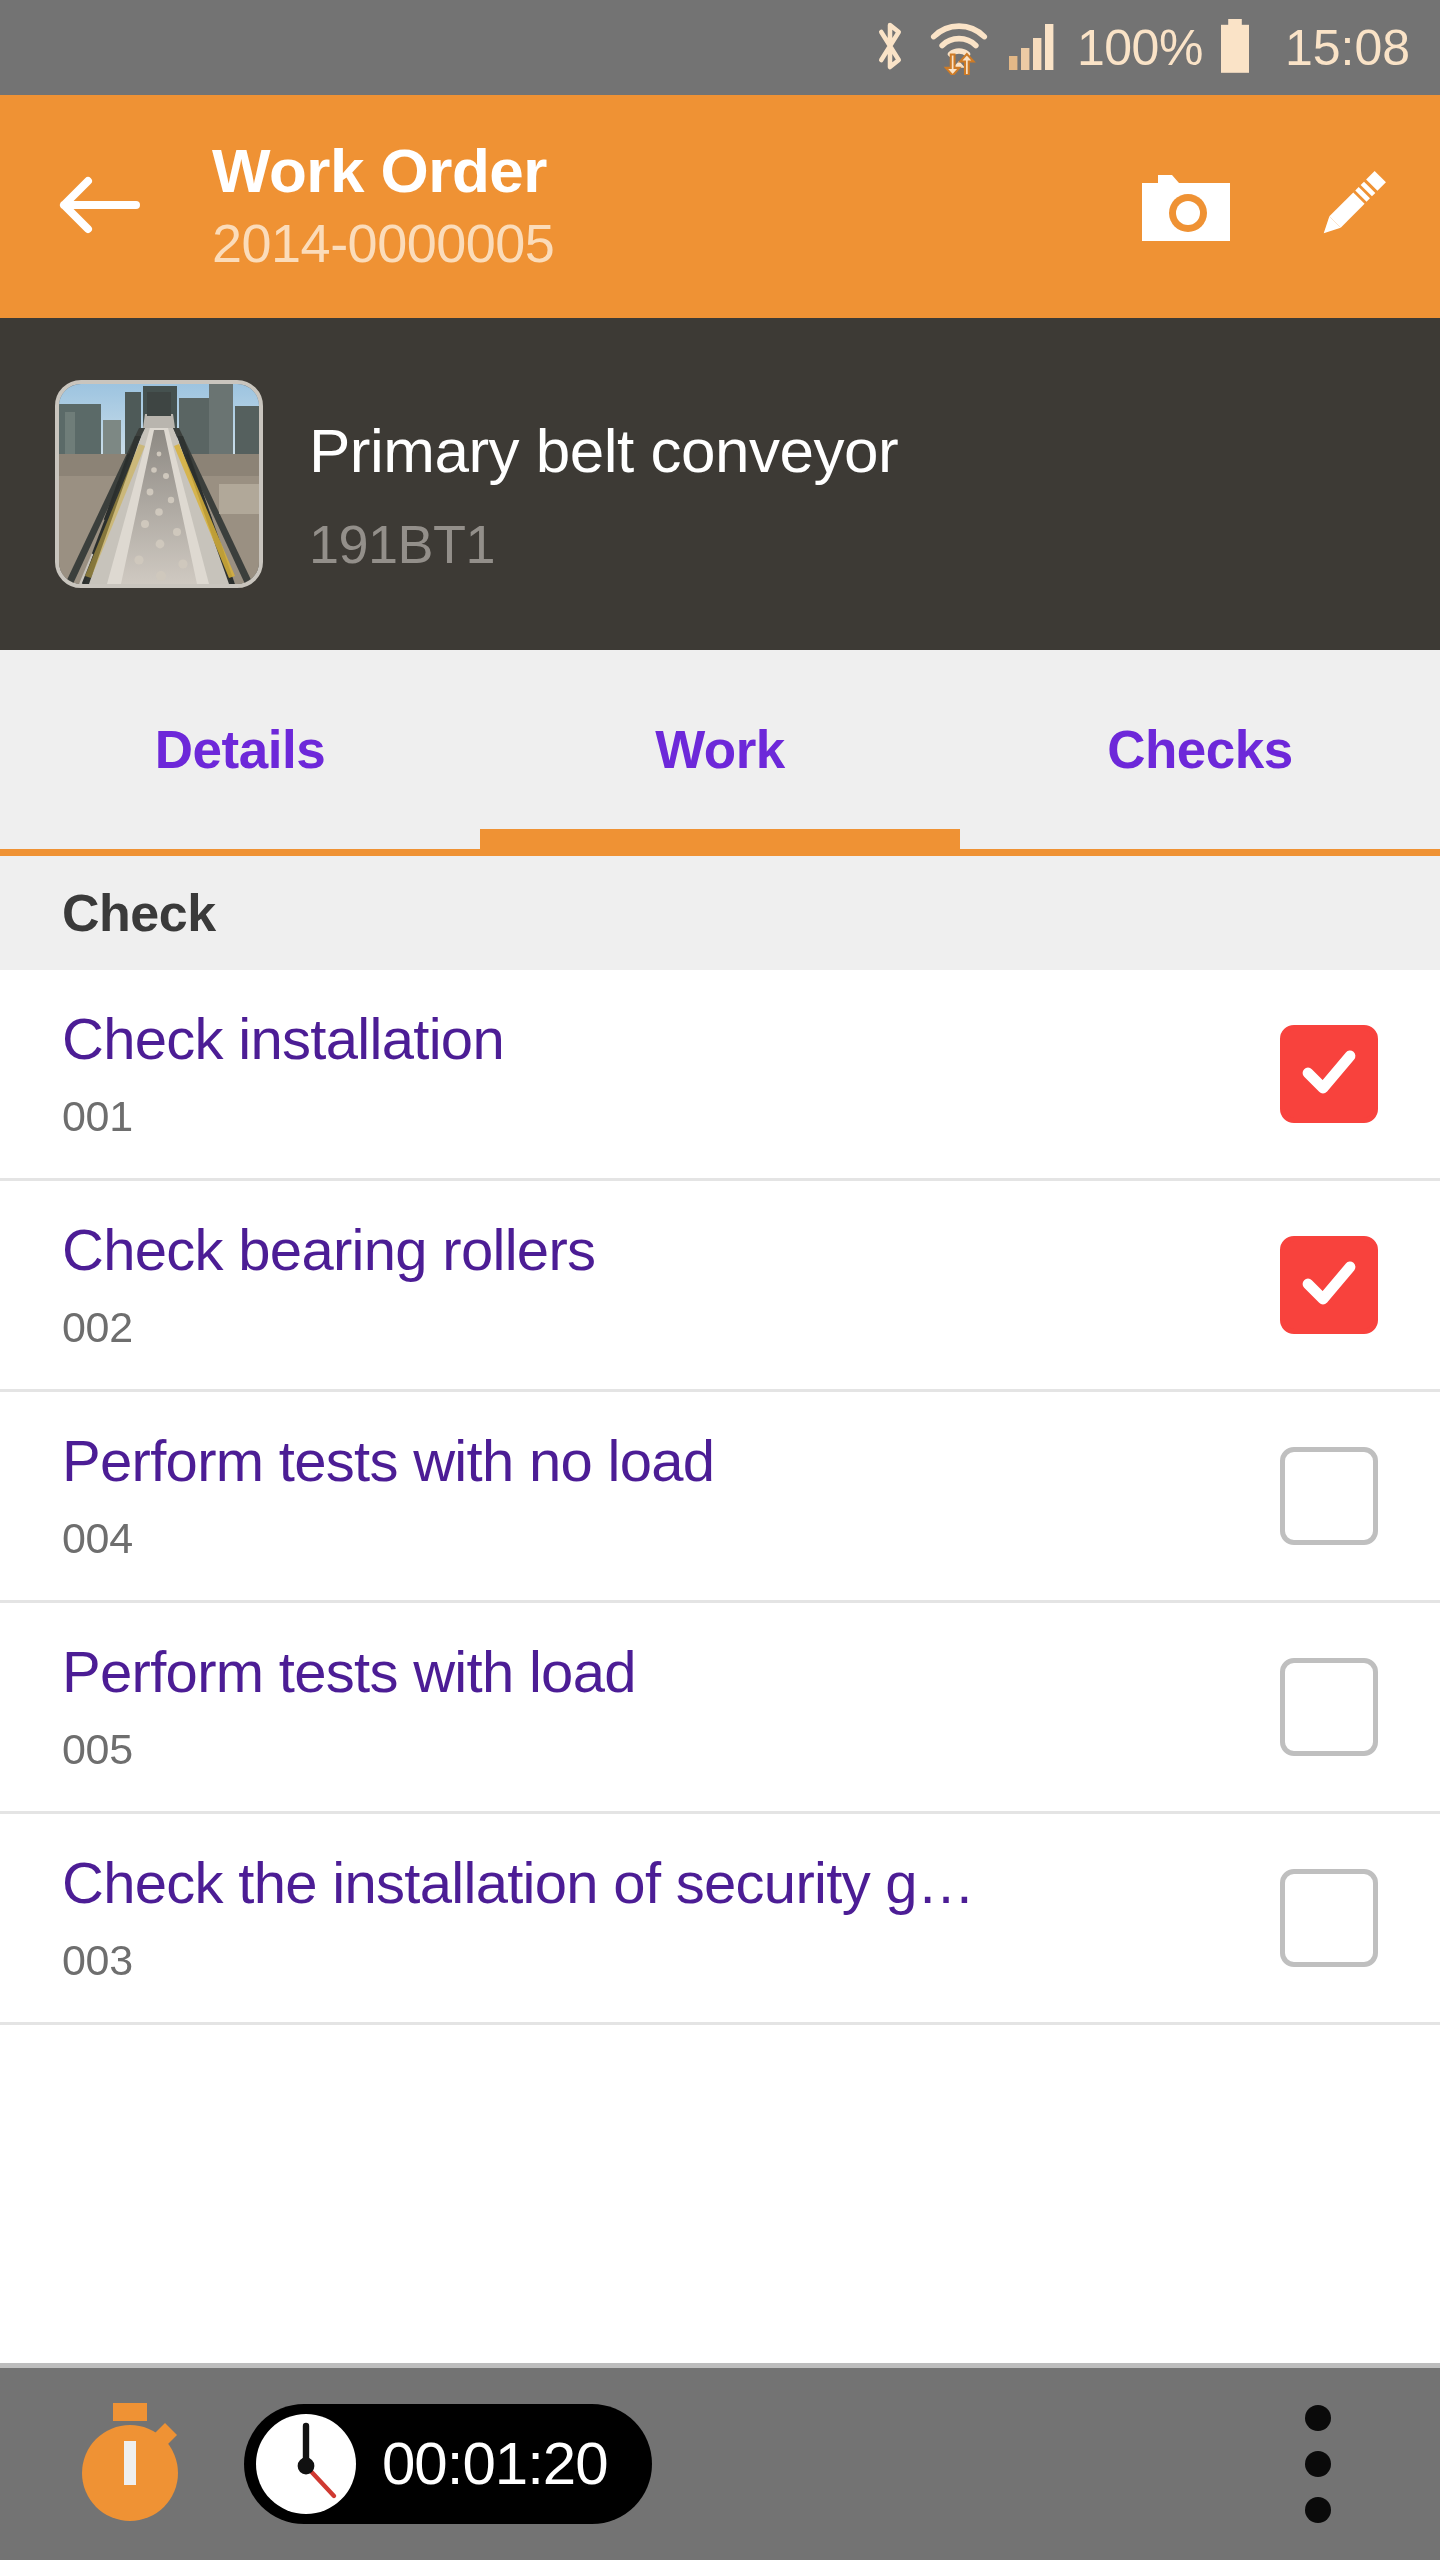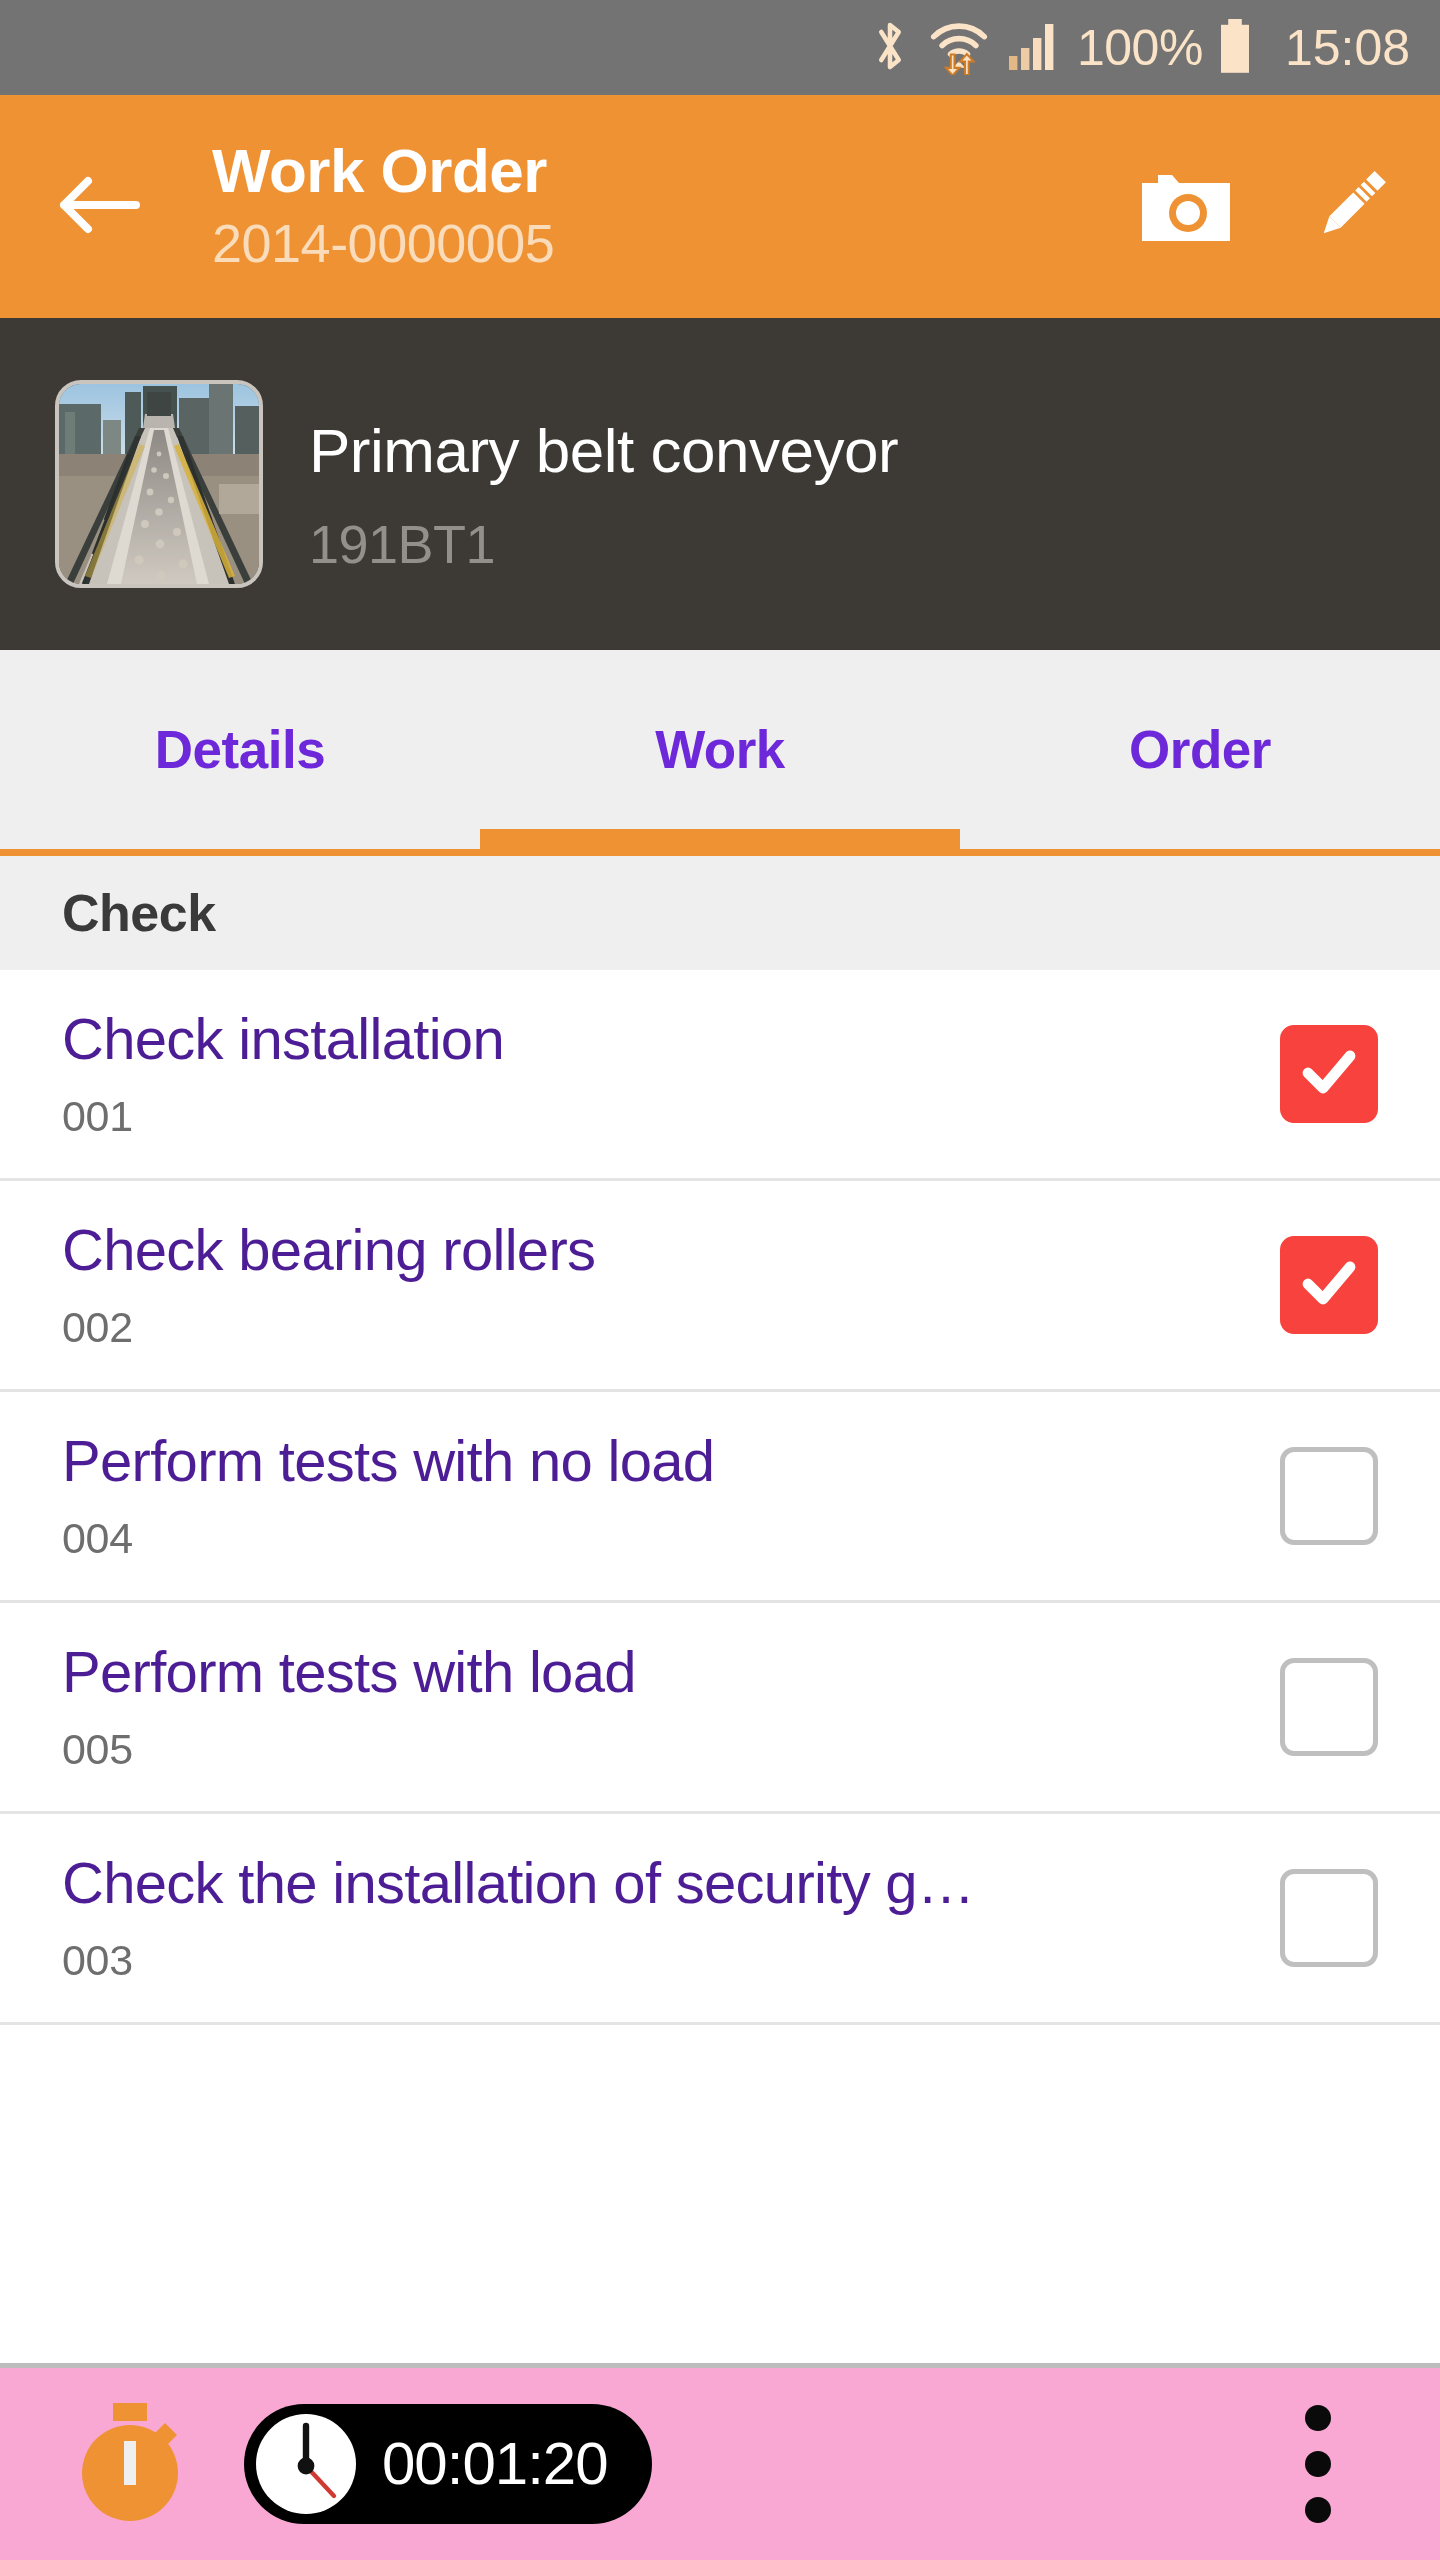--- a/index.html
+++ b/index.html
@@ -253,21 +253,21 @@
   .checkbox .tick { display: none; }
   .checkbox.checked .tick { display: block; }
 
   
   .bottom-bar {
     position: absolute;
     left: 0;
     bottom: 0;
     width: 1440px;
     height: 197px;
-    background: #f9a8d4;
+    background: #737373;
     border-top: 5px solid #BDBDBD;
     box-sizing: border-box;
     display: flex;
     align-items: center;
   }
   .stopwatch-btn {
     width: 120px;
     height: 120px;
     margin-left: 70px;
     display: flex;
@@ -487,21 +487,21 @@
 <div class="tab-bar">
   <div class="tab">
     <span>Details</span>
 
   </div>
   <div class="tab active">
     <span>Work</span>
     <span class="tab-indicator"></span>
   </div>
   <div class="tab">
-    <span>Order</span>
+    <span>Checks</span>
 
   </div>
 </div>
 
 <div class="section-header">
   <span>Check</span>
 </div>
 
 <div class="check-list">
 

